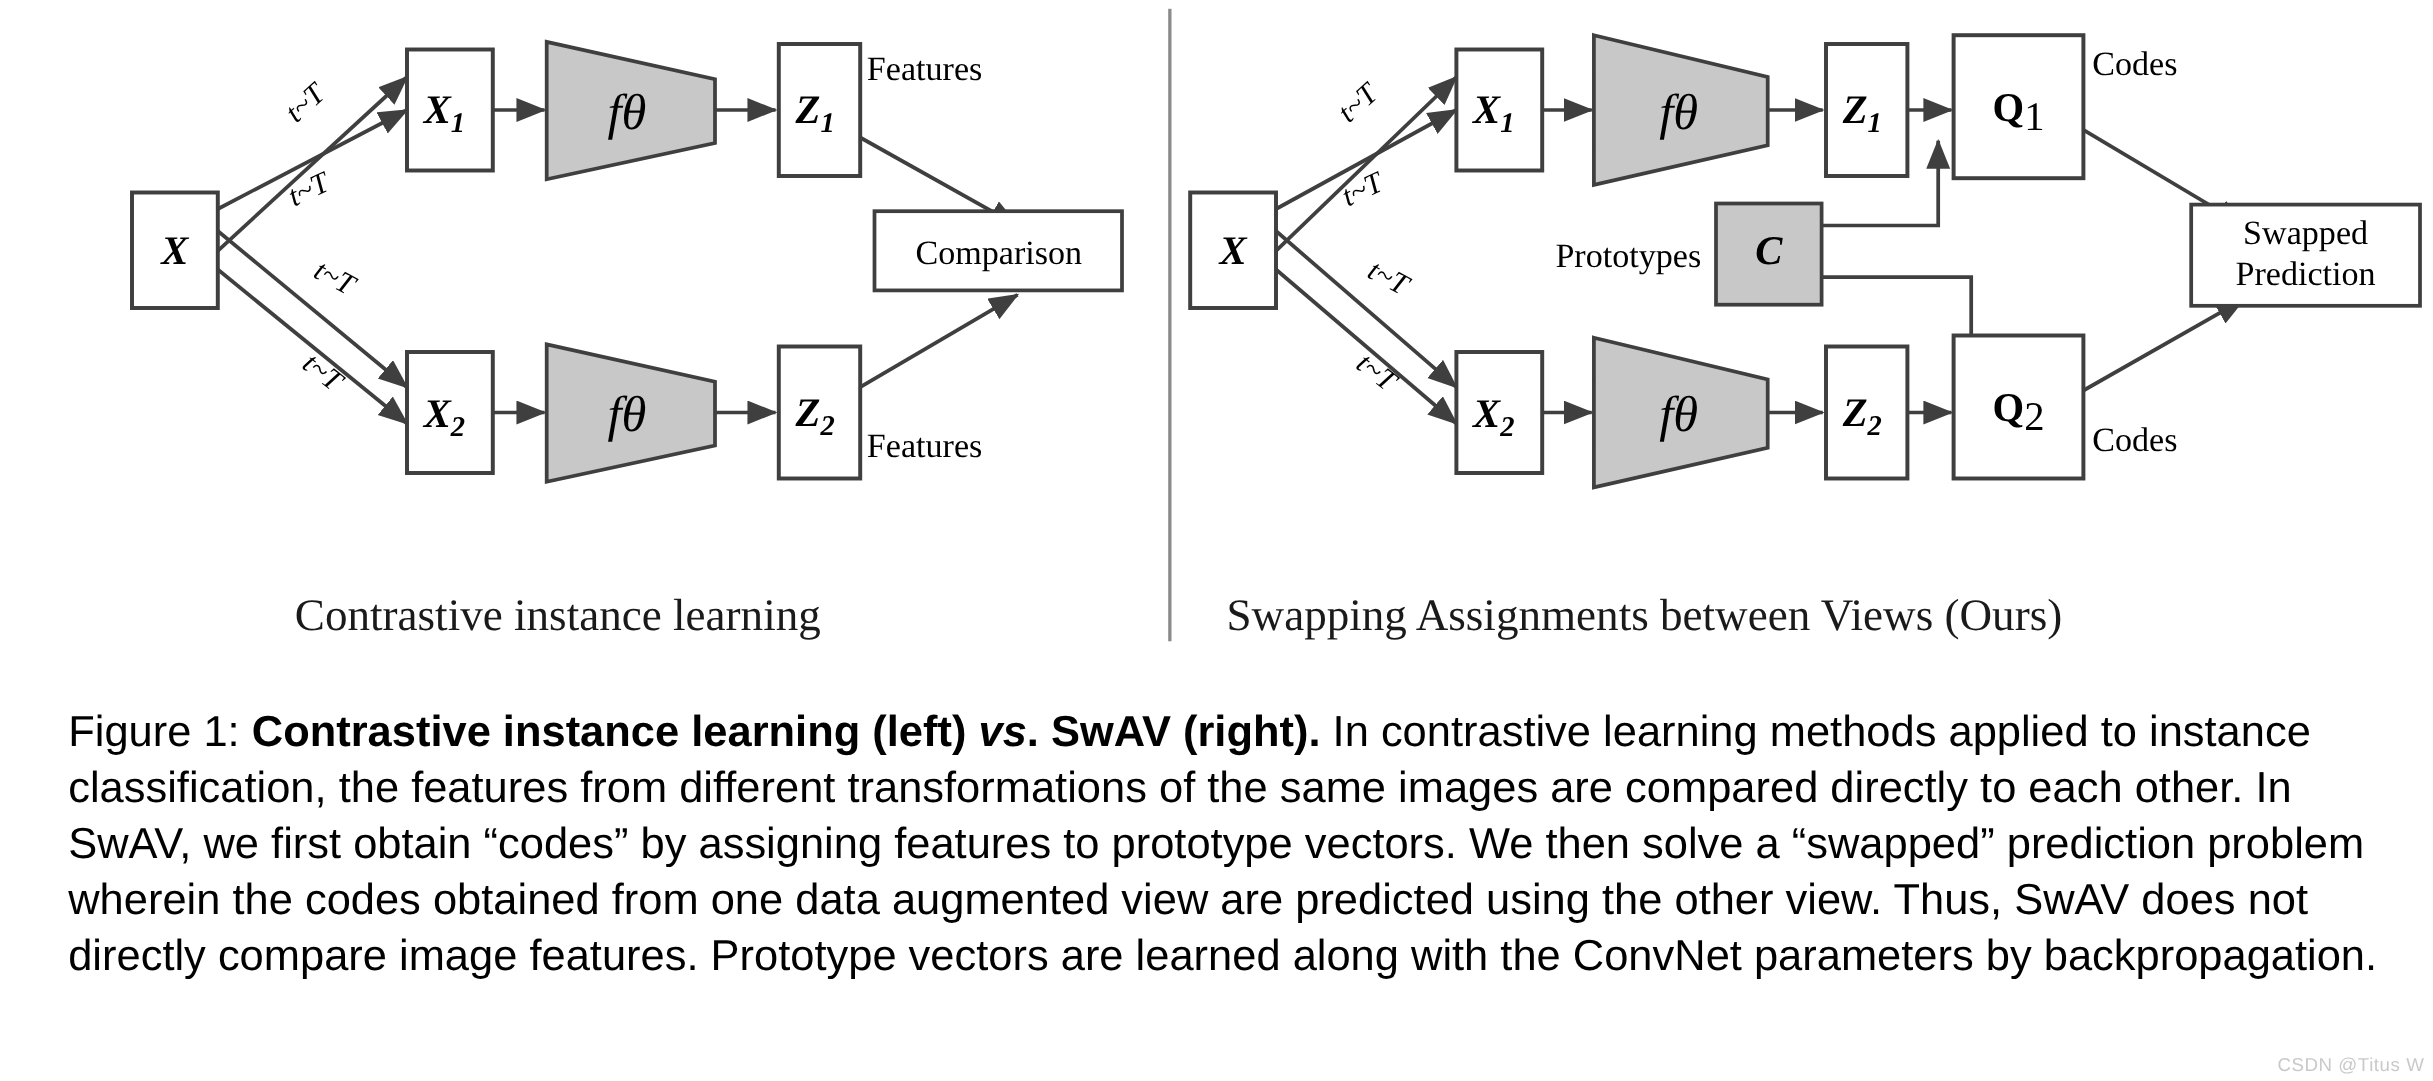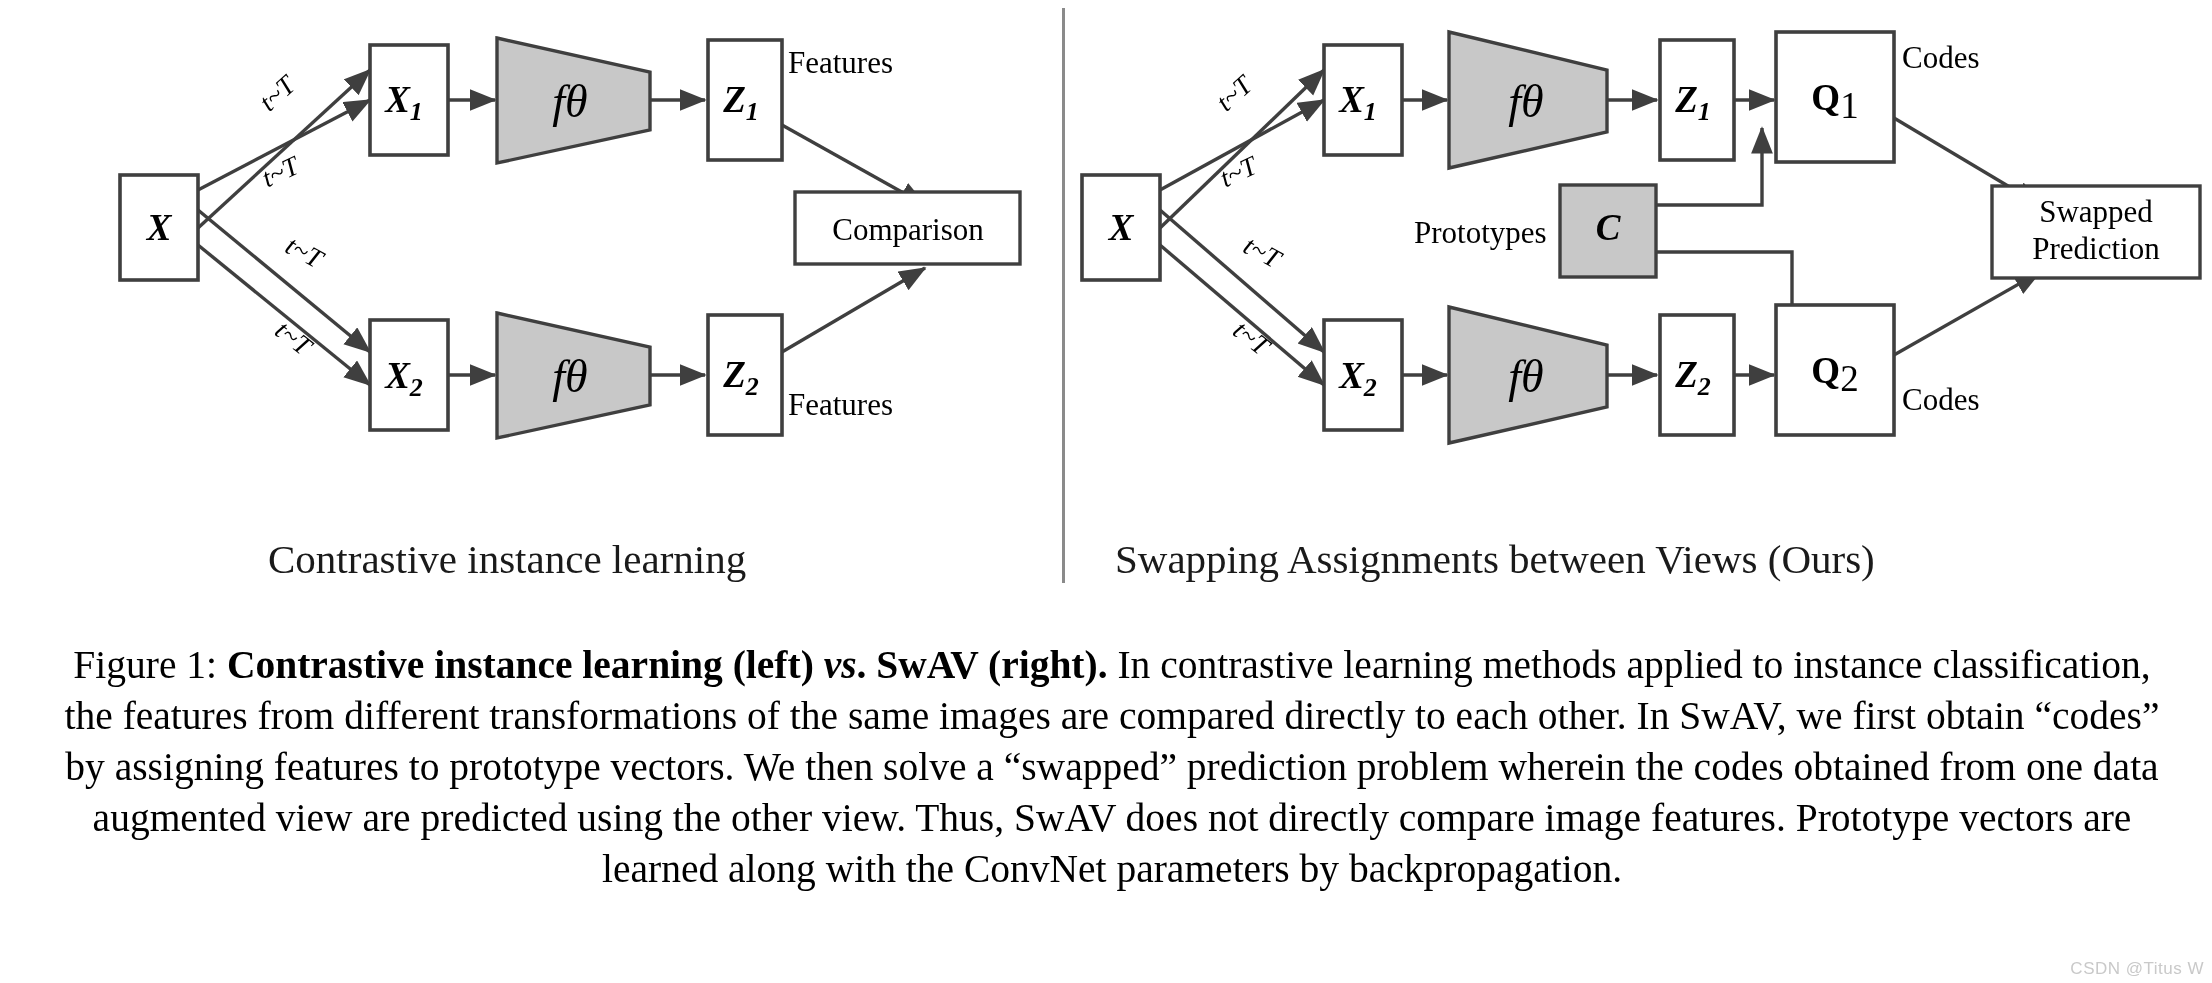--- a/index.html
+++ b/index.html
@@ -56,22 +56,22 @@
     left: 1115px;
     top: 535px;
   }
   .figure-caption {
     position: absolute;
     left: 62px;
     top: 640px;
     width: 2100px;
     font-size: 39.5px;
     line-height: 51px;
-    text-align: center;
-    font-family: Liberation Serif, serif;
+    text-align: left;
+    font-family: Liberation Sans, sans-serif;
     color: #000000;
   }
   .figure-caption b {
     font-weight: bold;
   }
   .figure-caption i {
     font-style: italic;
     font-weight: bold;
   }
   .watermark {

